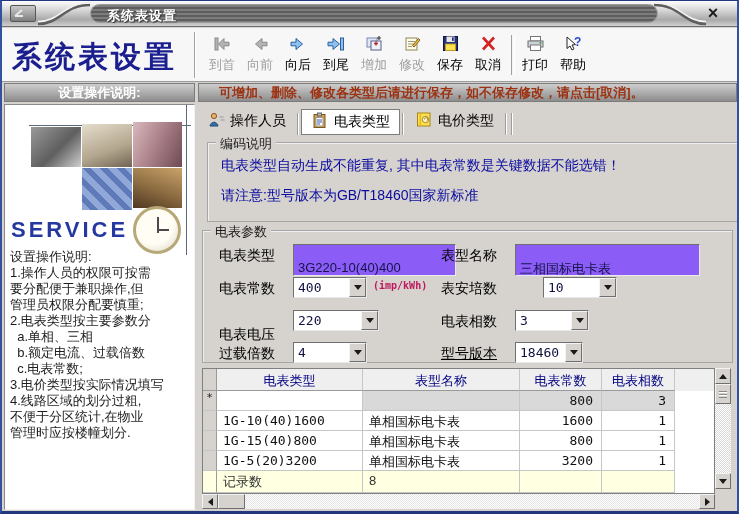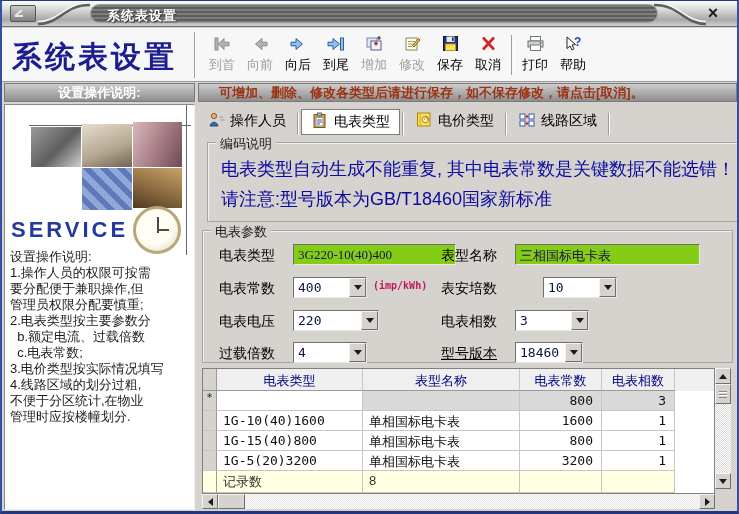--- a/index.html
+++ b/index.html
@@ -65,26 +65,26 @@
     color:#9c3212; font-size:13px; font-weight:bold; line-height:17px; padding-left:20px; white-space:nowrap; }
 
   .tabbar { position:absolute; left:196px; top:104px; width:539px; height:30px; display:flex; align-items:flex-end; }
   .tab { height:28px; display:flex; align-items:center; gap:5px; padding:0 9px; font-size:14px; color:#000; }
   .tab.selected { background:#ffffff; border:1px solid #7d7d7d; box-shadow:inset 1px 1px 0 #fff; height:26px; }
   .tab-sep { width:2px; height:22px; border-left:1px solid #9c9c9c; border-right:1px solid #fff; margin:0 2px; }
 
   .groupbox { position:absolute; border:1px solid #a6a6a6; box-shadow:inset 1px 1px 0 #efefef; }
   .gb-legend { position:absolute; top:-8px; left:8px; background:#d6d3ce; padding:0 4px; font-size:13px; color:#1b1b1b; }
   .gb-coding { left:205px; top:141px; width:531px; height:80px; }
-  .coding-line { position:absolute; left:13px; font-size:18px; color:#0a0aa0; white-space:nowrap; }
+  .coding-line { position:absolute; left:13px; font-size:14px; color:#0a0aa0; white-space:nowrap; }
   .gb-params { left:200px; top:229px; width:531px; height:133px; }
 
   .flabel { position:absolute; font-size:14px; color:#000; white-space:nowrap; }
-  .tinput { position:absolute; height:21px; background:#84cc16; font-family:Liberation Serif, serif;
-    font-size:13px; color:#14144a; padding:2px 4px; border:1px solid; border-color:#707070 #e9e9e9 #e9e9e9 #707070; white-space:nowrap; overflow:hidden; }
+  .tinput { position:absolute; height:21px; background:#8b5cf6; font-family:Liberation Sans, sans-serif;
+    font-size:13px; color:#14144a; padding:15px 4px; border:1px solid; border-color:#707070 #e9e9e9 #e9e9e9 #707070; white-space:nowrap; overflow:hidden; }
   .combo { position:absolute; height:21px; background:#fff; border:1px solid; border-color:#707070 #e9e9e9 #e9e9e9 #707070; display:flex; }
   .combo .cval { flex:1; font-family:"DejaVu Sans Mono",monospace; font-size:13px; color:#101040; padding:2px 0 0 4px; }
   .combo .cbtn { width:17px; background:#d6d3ce; border:1px solid; border-color:#f4f4f4 #6f6f6f #6f6f6f #f4f4f4;
     display:flex; align-items:center; justify-content:center; }
   .tri-down { width:0; height:0; border-left:4px solid transparent; border-right:4px solid transparent; border-top:5px solid #1b1b1b; }
   .unit { position:absolute; font-size:10px; font-weight:bold; color:#be185d; font-family:"DejaVu Sans Mono",monospace; }
 
   
   .grid { position:absolute; left:200px; top:367px; width:513px; height:126px; background:#fff; border:1px solid #808080; }
   .grow { display:flex; width:100%; }
@@ -254,20 +254,21 @@
     <div class="photo" style="left:77px;top:63px;width:50px;height:42px;background:repeating-linear-gradient(45deg,#8fa8d8 0 6px,#5f7ab8 6px 12px);"></div>
     <div class="photo" style="left:128px;top:63px;width:49px;height:40px;background:linear-gradient(200deg,#caa36a,#8a6a40 55%,#4f3a22);"></div>
     <div class="watchface"></div>
     <div class="service">SERVICE</div>
     <div class="instructions">
       <div class="ins-line">设置操作说明:</div>
       <div class="ins-line">1.操作人员的权限可按需</div>
       <div class="ins-line">要分配便于兼职操作,但</div>
       <div class="ins-line">管理员权限分配要慎重;</div>
       <div class="ins-line">2.电表类型按主要参数分</div>
+      <div class="ins-line">  a.单相、三相</div>
       <div class="ins-line">  b.额定电流、过载倍数</div>
       <div class="ins-line">  c.电表常数;</div>
       <div class="ins-line">3.电价类型按实际情况填写</div>
       <div class="ins-line">4.线路区域的划分过粗,</div>
       <div class="ins-line">不便于分区统计,在物业</div>
       <div class="ins-line">管理时应按楼幢划分.</div>
     </div>
   </div>
 
   <div class="notice">可增加、删除、修改各类型后请进行保存，如不保存修改，请点击[取消]。</div>
@@ -295,30 +296,20 @@
     <div class="tab">
       <span><svg width="18" height="17" viewBox="0 0 18 17">
             <rect x="2.5" y="2" width="12.5" height="13" fill="#ffe14d" stroke="#a8831a"></rect>
             <rect x="4.5" y="2" width="1.6" height="13" fill="#e0bc28"></rect>
             <circle cx="10.5" cy="8.5" r="3.2" fill="#fff8d0" stroke="#a8831a"></circle>
             <path d="M9.5 8.5 a1.6 1.6 0 1 1 2.2 1.2" stroke="#a8831a" fill="none"></path>
           </svg></span>
       <span>电价类型</span>
     </div>
     <div class="tab-sep"></div>
-    <div class="tab">
-      <span><svg width="18" height="16" viewBox="0 0 18 16">
-            <rect x="2" y="2" width="5" height="5" fill="#fff" stroke="#3a5aa8"></rect>
-            <rect x="11" y="2" width="5" height="5" fill="#fff" stroke="#3a5aa8"></rect>
-            <rect x="2" y="9" width="5" height="5" fill="#fff" stroke="#3a5aa8"></rect>
-            <rect x="11" y="9" width="5" height="5" fill="#fff" stroke="#3a5aa8"></rect>
-            <path d="M7.7 4.5 h2.6 M9 3.2 v2.6 M7.7 11.5 h2.6 M9 10.2 v2.6" stroke="#c03030" stroke-width="1.3"></path>
-          </svg></span>
-      <span>线路区域</span>
-    </div>
     <div class="tab-sep"></div>
   </div>
 
   <div class="groupbox gb-coding">
     <div class="gb-legend">编码说明</div>
     <div class="coding-line" style="top:14px;">电表类型自动生成不能重复, 其中电表常数是关键数据不能选错！</div>
     <div class="coding-line" style="top:44px;">请注意:型号版本为GB/T18460国家新标准</div>
   </div>
 
   <div class="groupbox gb-params">
@@ -338,21 +329,21 @@
     </div>
     <div class="unit" style="left:170px;top:49px;">(imp/kWh)</div>
     <div class="flabel" style="left:238px;top:49px;">表安培数</div>
     <div class="combo" style="left:312px;top:46px;width:74px;margin-left:28px;">
       <span class="cval">10</span>
       <span class="cbtn">
           <span class="tri-down"></span>
         </span>
     </div>
 
-    <div class="flabel" style="left:16px;top:82px;">电表电压</div>
+    <div class="flabel" style="left:16px;top:95px;">电表电压</div>
     <div class="combo" style="left:90px;top:79px;width:86px;">
       <span class="cval">220</span>
       <span class="cbtn">
           <span class="tri-down"></span>
         </span>
     </div>
     <div class="flabel" style="left:238px;top:82px;">电表相数</div>
     <div class="combo" style="left:312px;top:79px;width:74px;">
       <span class="cval">3</span>
       <span class="cbtn">

